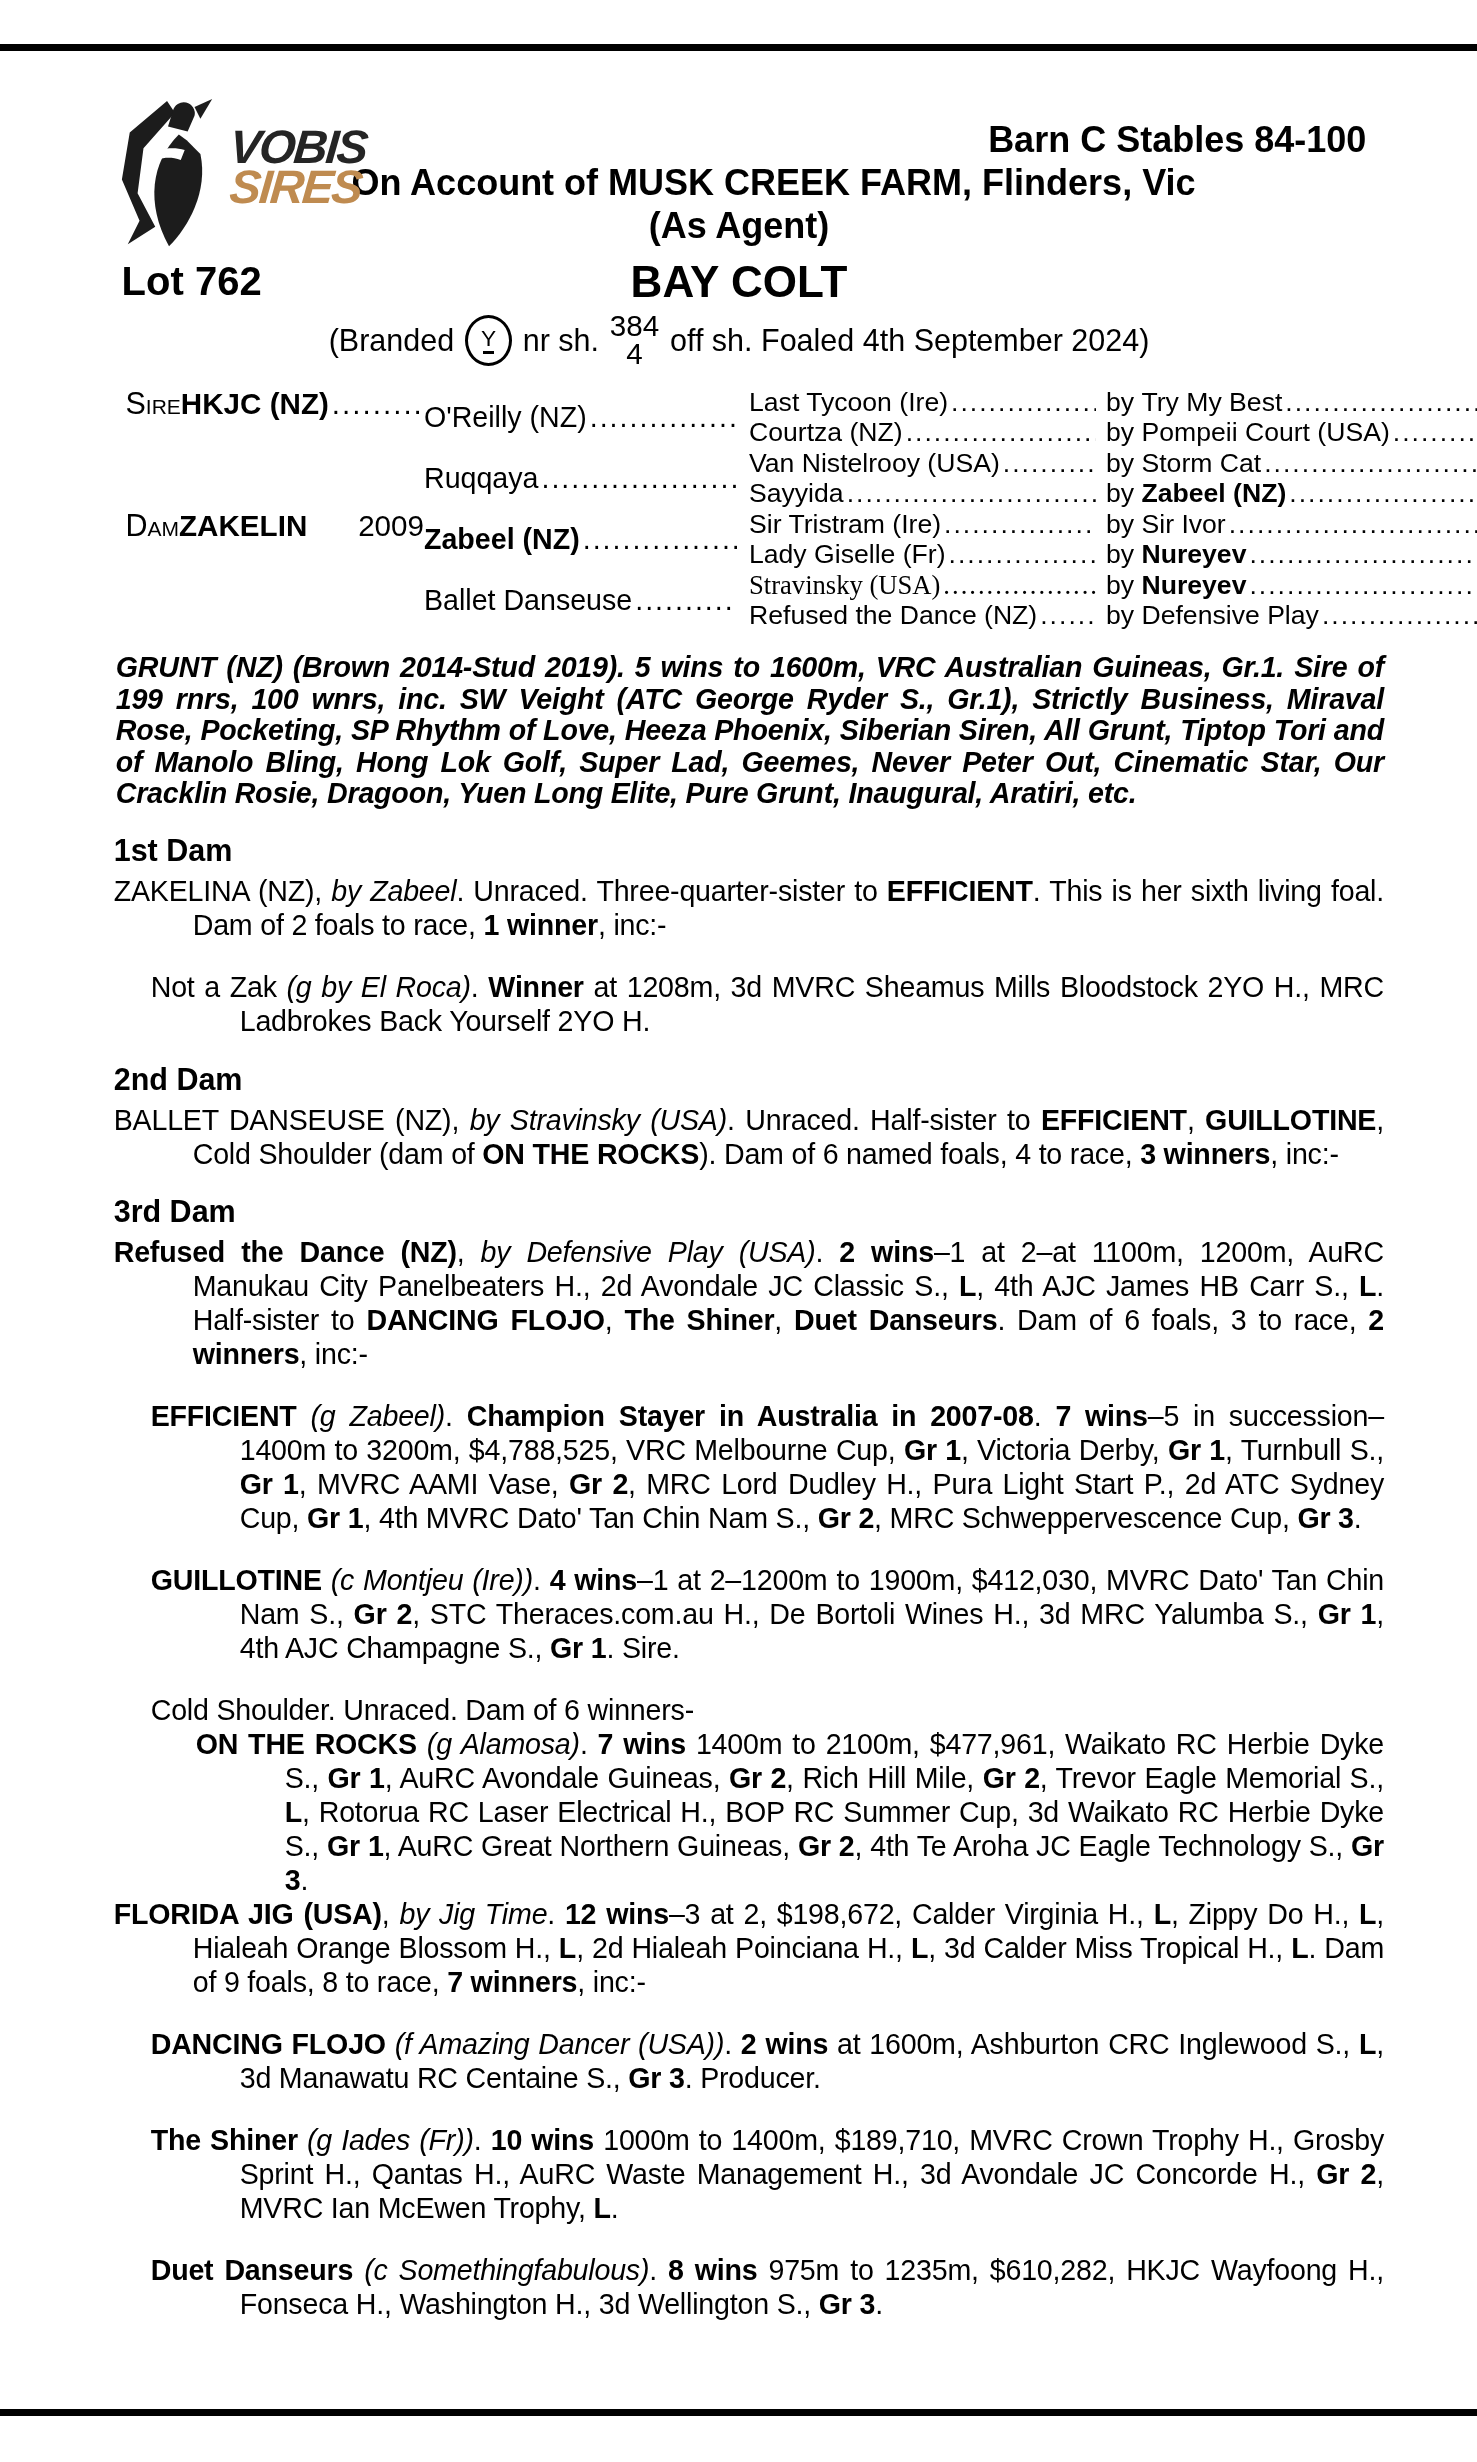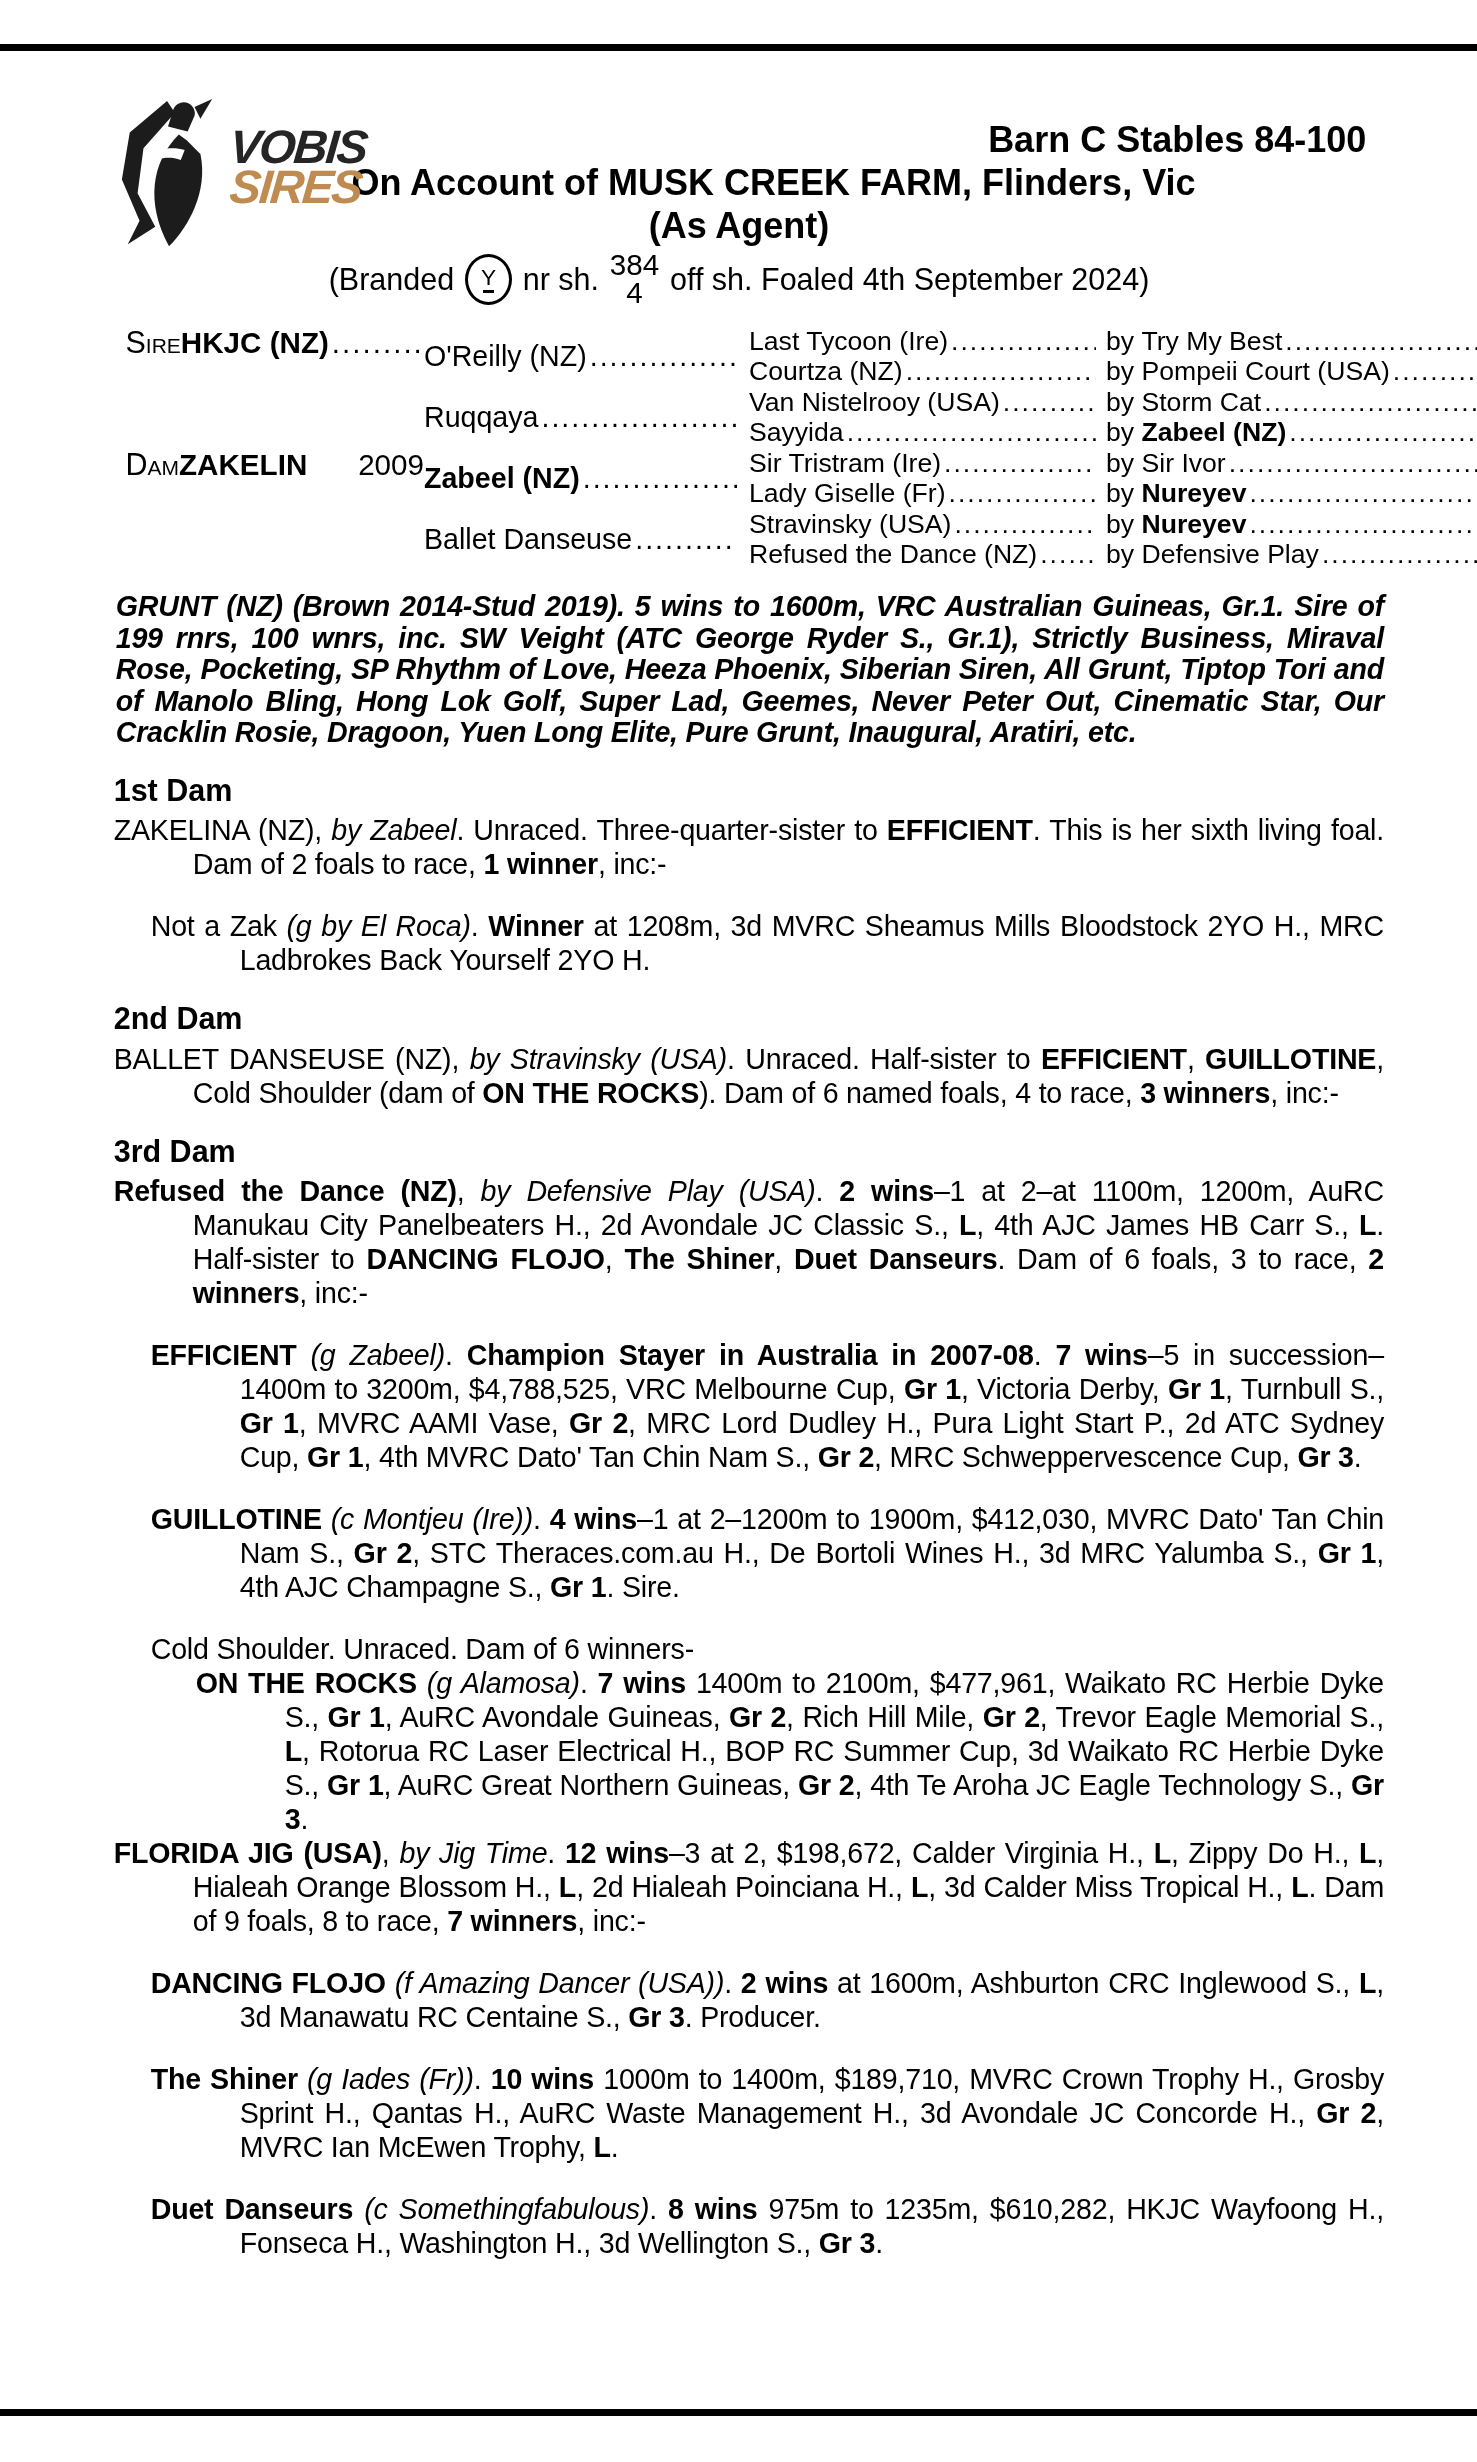--- a/index.html
+++ b/index.html
@@ -75,20 +75,24 @@
     <div id="logo-text">
       <span class="logo-line logo-vobis">VOBIS</span>
       <span class="logo-line logo-sires" style="color: rgb(191, 139, 80);">SIRES</span>
     </div>
   </div>
 
   <div id="hdr">
     <div class="barn">Barn C Stables 84-100</div>
     <div class="account">On Account of MUSK CREEK FARM, Flinders, Vic</div>
     <div class="agent">(As Agent)</div>
+    <div class="lotrow">
+      <span class="lot">Lot 762</span>
+      <div class="title">BAY COLT</div>
+    </div>
     <div class="branded">
       <span>(Branded</span>
       <span class="brandmark">
         <span class="yy">Y</span>
         <span class="bar"></span>
       </span>
       <span>nr sh.</span>
       <span class="fraction">
         <span>384</span>
         <span>4</span>
@@ -208,21 +212,21 @@
           <span class="lead">............................................................................................................................................</span>
         </div>
       </div>
       <div class="r4cell" style="grid-area: 6 / 4;">
         <div class="nrow">
           <span>by&nbsp;</span>
           <span class="b">Nureyev</span>
           <span class="lead">............................................................................................................................................</span>
         </div>
       </div>
-      <div class="r3cell" style="grid-area: 7 / 3;">
+      <div class="r3cell" style="grid-area: 7 / 3; font-family: Liberation Serif, serif;">
         <div class="nrow">
           <span>Stravinsky (USA)</span>
           <span class="lead">............................................................................................................................................</span>
         </div>
       </div>
       <div class="r4cell" style="grid-area: 7 / 4;">
         <div class="nrow">
           <span>by&nbsp;</span>
           <span class="b">Nureyev</span>
           <span class="lead">............................................................................................................................................</span>

